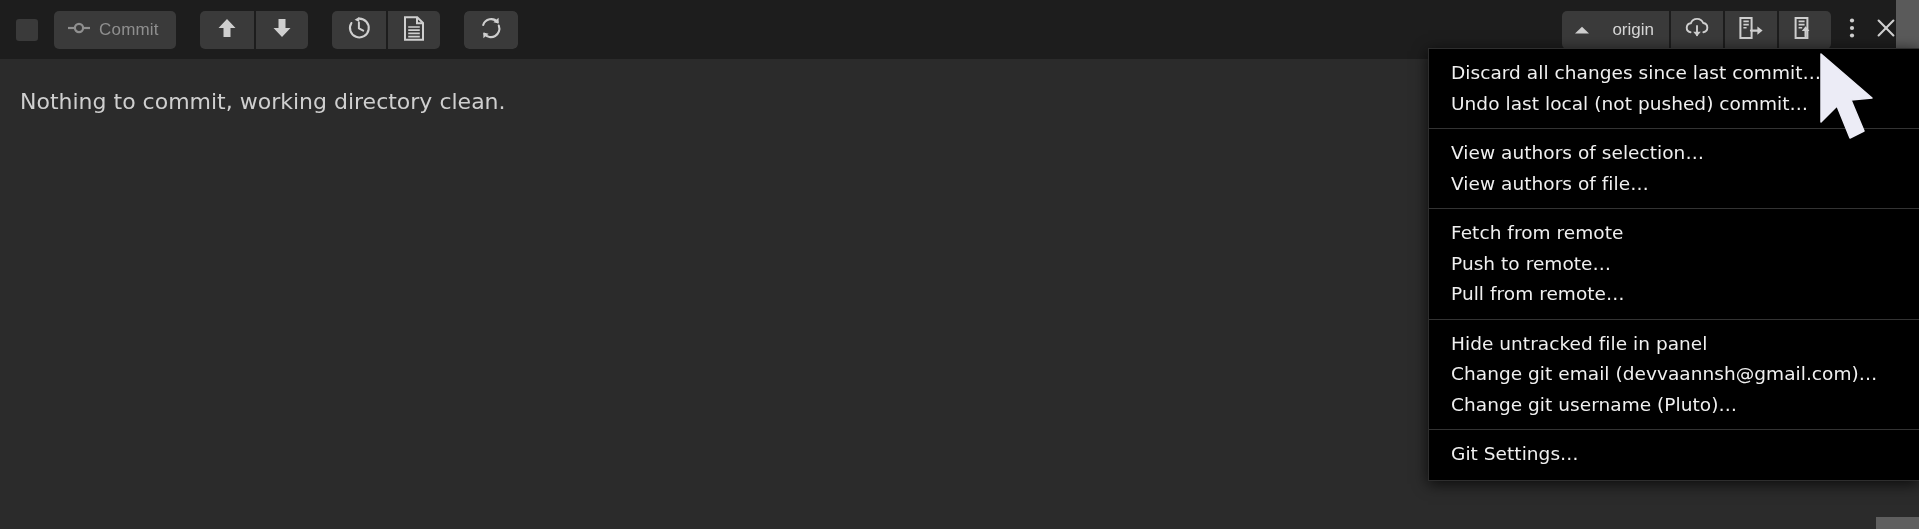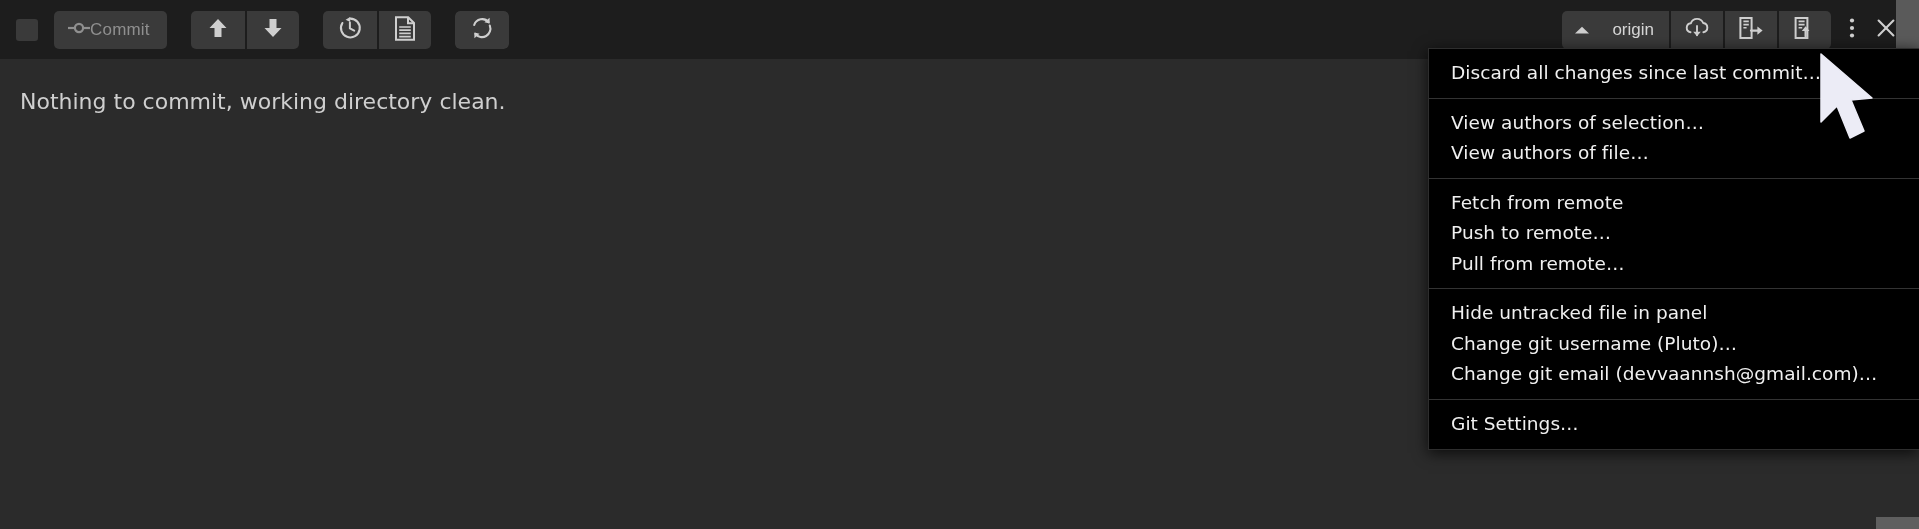--- a/index.html
+++ b/index.html
@@ -53,20 +53,21 @@
     display: flex;
     align-items: center;
     justify-content: center;
     color: #9a9a9a;
     box-sizing: border-box;
     padding: 0;
   }
   .btn-commit {
     border-radius: 5px;
     padding: 0 17px 0 14px;
+    gap: 9px;
     font-size: 17px;
     color: #8f8f8f;
     letter-spacing: .2px;
   }
   .group {
     display: flex;
     margin-left: 24px;
     border-radius: 5px;
     overflow: hidden;
   }
@@ -341,31 +342,32 @@
       <div class="grip"></div>
     </div>
   </div>
 
   <div class="content">
     <div class="empty-msg">Nothing to commit, working directory clean.</div>
   </div>
 
   <div class="menu" id="menu">
       <div class="menu-item">Discard all changes since last commit…</div>
+      <div class="menu-item">Undo last local (not pushed) commit…</div>
       <div class="menu-sep"></div>
       <div class="menu-item">View authors of selection…</div>
       <div class="menu-item">View authors of file…</div>
       <div class="menu-sep"></div>
       <div class="menu-item">Fetch from remote</div>
       <div class="menu-item">Push to remote…</div>
       <div class="menu-item">Pull from remote…</div>
       <div class="menu-sep"></div>
       <div class="menu-item">Hide untracked file in panel</div>
+      <div class="menu-item">Change git email (devvaannsh@gmail.com)…</div>
       <div class="menu-item">Change git username (Pluto)…</div>
-      <div class="menu-item">Change git email (devvaannsh@gmail.com)…</div>
       <div class="menu-sep"></div>
       <div class="menu-item">Git Settings…</div>
     </div>
 
   <div class="hscroll">
     <div class="thumb"></div>
   </div>
 
   <div class="cursor">
     <svg width="66" height="96" viewBox="0 0 66 96">

